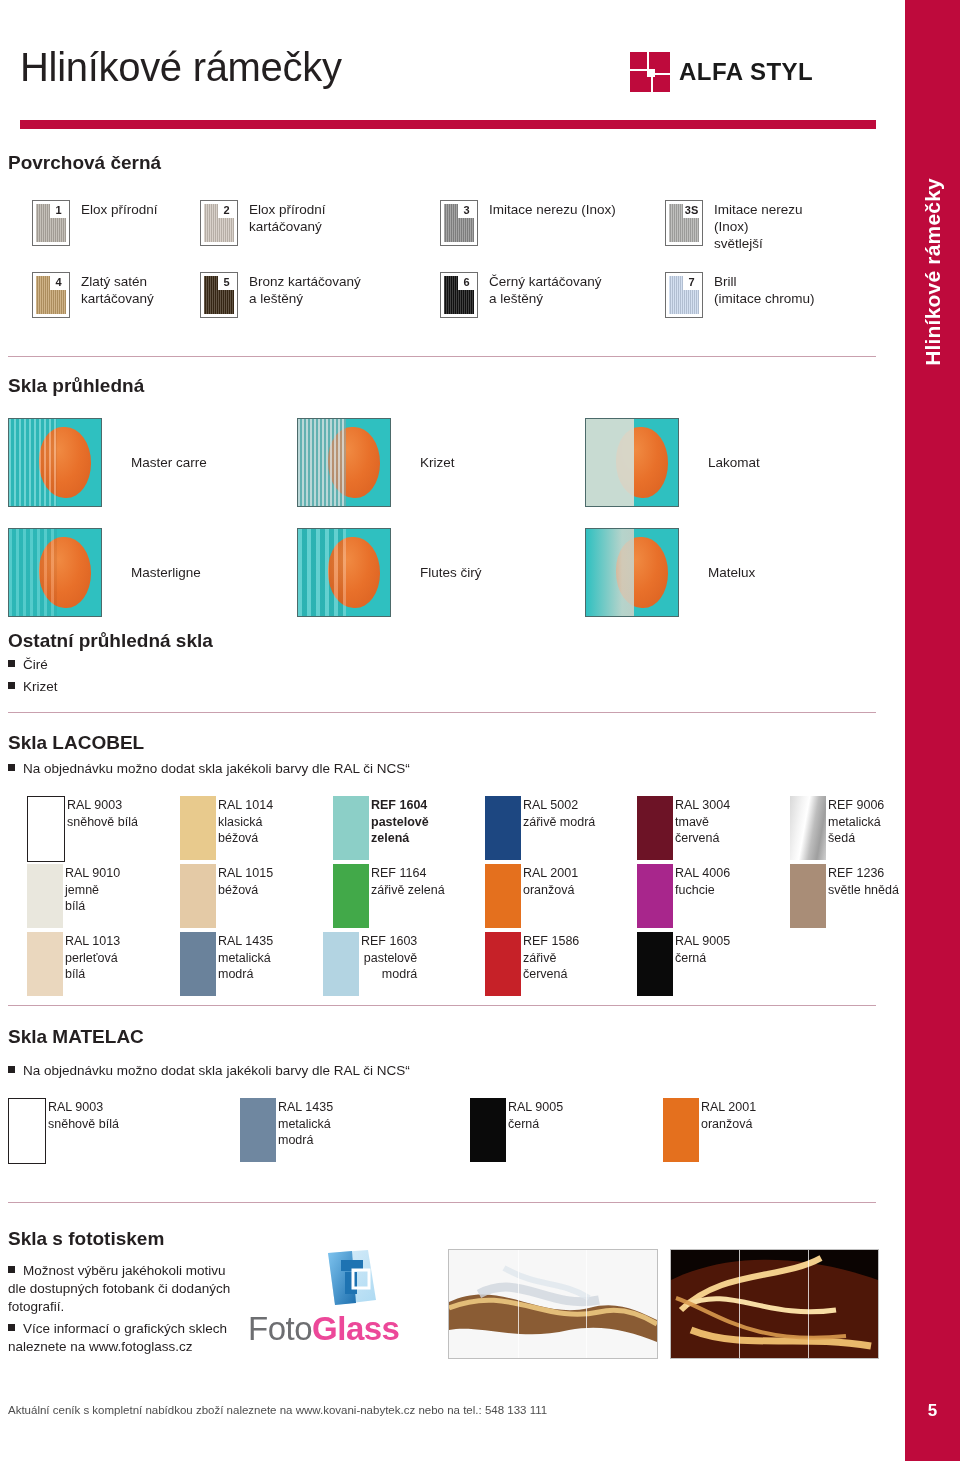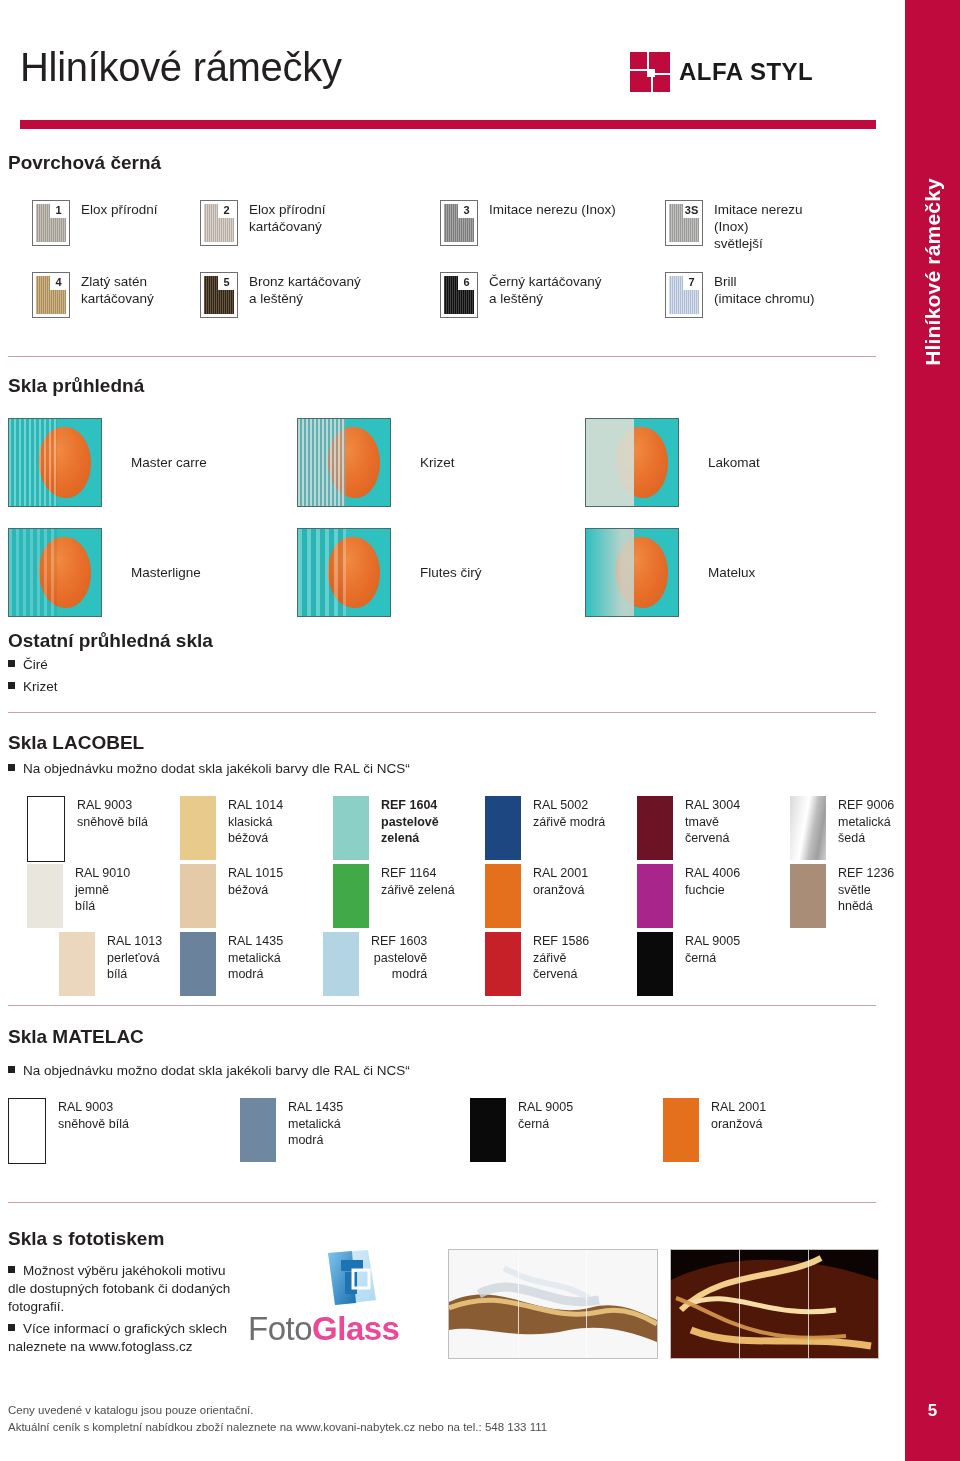--- a/index.html
+++ b/index.html
@@ -55,21 +55,21 @@
           background:radial-gradient(ellipse at 38% 32%, #f08a42 0%, #e8702a 48%, #d85f20 100%);}
   .gl-img .pane{position:absolute;left:0;top:0;bottom:0;width:52%;}
   .gl-lbl{font-size:13.5px;margin-left:29px;white-space:nowrap;}
 
   
   .bul{position:absolute;font-size:13.5px;line-height:18px;}
   .bul .b{display:inline-block;width:7px;height:7px;background:#231f20;margin-right:8px;
           vertical-align:2px;}
 
   
-  .cs{position:absolute;display:flex;align-items:flex-start;gap:12px;}
+  .cs{position:absolute;display:flex;align-items:flex-start;gap:2px;}
   .cs-chip{width:36px;height:64px;flex:0 0 auto;}
   .cs-chip.outline{border:1.5px solid #231f20;background:#fff;}
   .cs-lbl{font-size:12.5px;line-height:16.5px;white-space:pre-line;padding-top:1px;}
 
   
   .fg-logo{position:absolute;left:248px;top:1248px;width:190px;height:110px;}
   .fg-icon{position:absolute;left:60px;top:0;width:80px;height:62px;}
   .fg-word{position:absolute;left:0;top:62px;font-size:33px;letter-spacing:-.5px;}
   .fg-word .foto{color:#6d6e71;}
   .fg-word .glass{color:#ec4899;font-weight:bold;}
@@ -286,21 +286,21 @@
       <div class="cs" style="left: 637px; top: 864px;">
         <div class="cs-chip" style="background: rgb(168, 38, 140);"></div>
         <div class="cs-lbl">RAL 4006
 fuchcie</div>
       </div>
       <div class="cs" style="left: 790px; top: 864px;">
         <div class="cs-chip" style="background: rgb(169, 141, 119);"></div>
         <div class="cs-lbl">REF 1236
 světle hnědá</div>
       </div>
-      <div class="cs" style="left: 27px; top: 932px; margin-left: 32px;">
+      <div class="cs" style="left: 27px; top: 932px;">
         <div class="cs-chip" style="background: rgb(234, 215, 190);"></div>
         <div class="cs-lbl">RAL 1013
 perleťová
 bílá</div>
       </div>
       <div class="cs" style="left: 180px; top: 932px;">
         <div class="cs-chip" style="background: rgb(106, 130, 155);"></div>
         <div class="cs-lbl">RAL 1435
 metalická
 modrá</div>
@@ -408,21 +408,20 @@
       <path d="M20 80 C70 100 130 84 200 96" fill="none" stroke="#e9b86b" stroke-width="7"></path>
       <path d="M5 48 C45 62 80 96 175 86" fill="none" stroke="#d99a4e" stroke-width="4" opacity=".9"></path>
     </svg>
     <span class="grid">
       <span style="left:33%"></span>
         <span style="left:66%"></span>
     </span>
   </div>
 
   <div class="foot">
-    <div>Ceny uvedené v katalogu jsou pouze orientační.</div>
     <div>Aktuální ceník s kompletní nabídkou zboží naleznete na www.kovani-nabytek.cz nebo na tel.: 548 133 111</div>
   </div>
 </div>
 
 <div class="side-tab">
   <span class="vtext">Hliníkové rámečky</span>
   <span class="pagenum">5</span>
 </div>
 
 </body></html>

